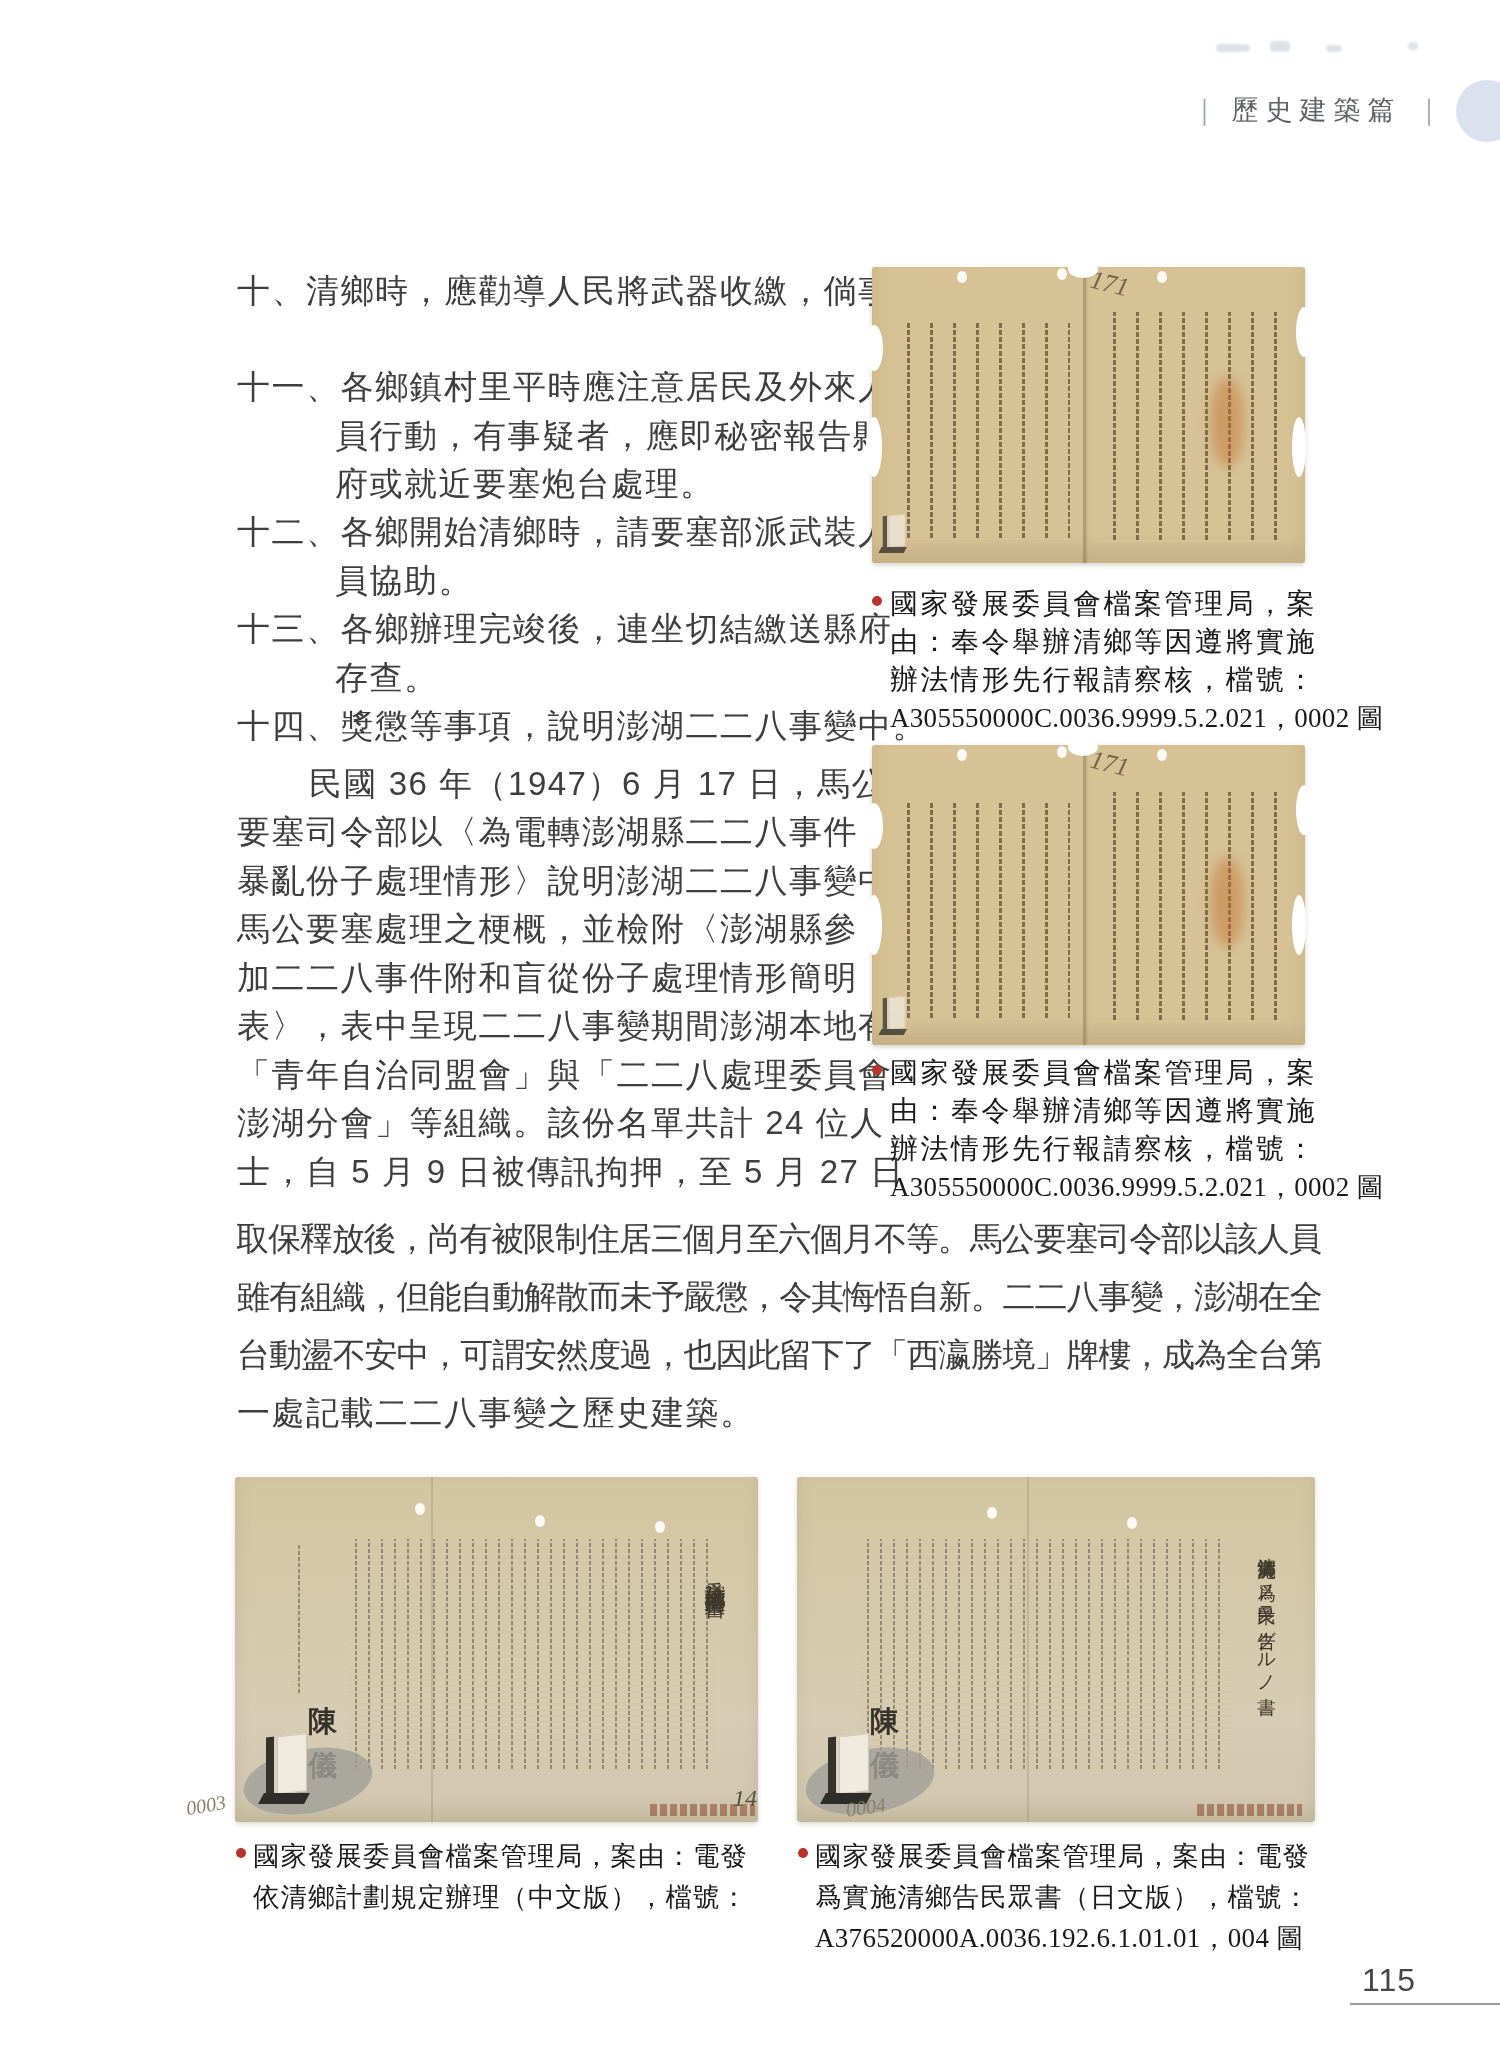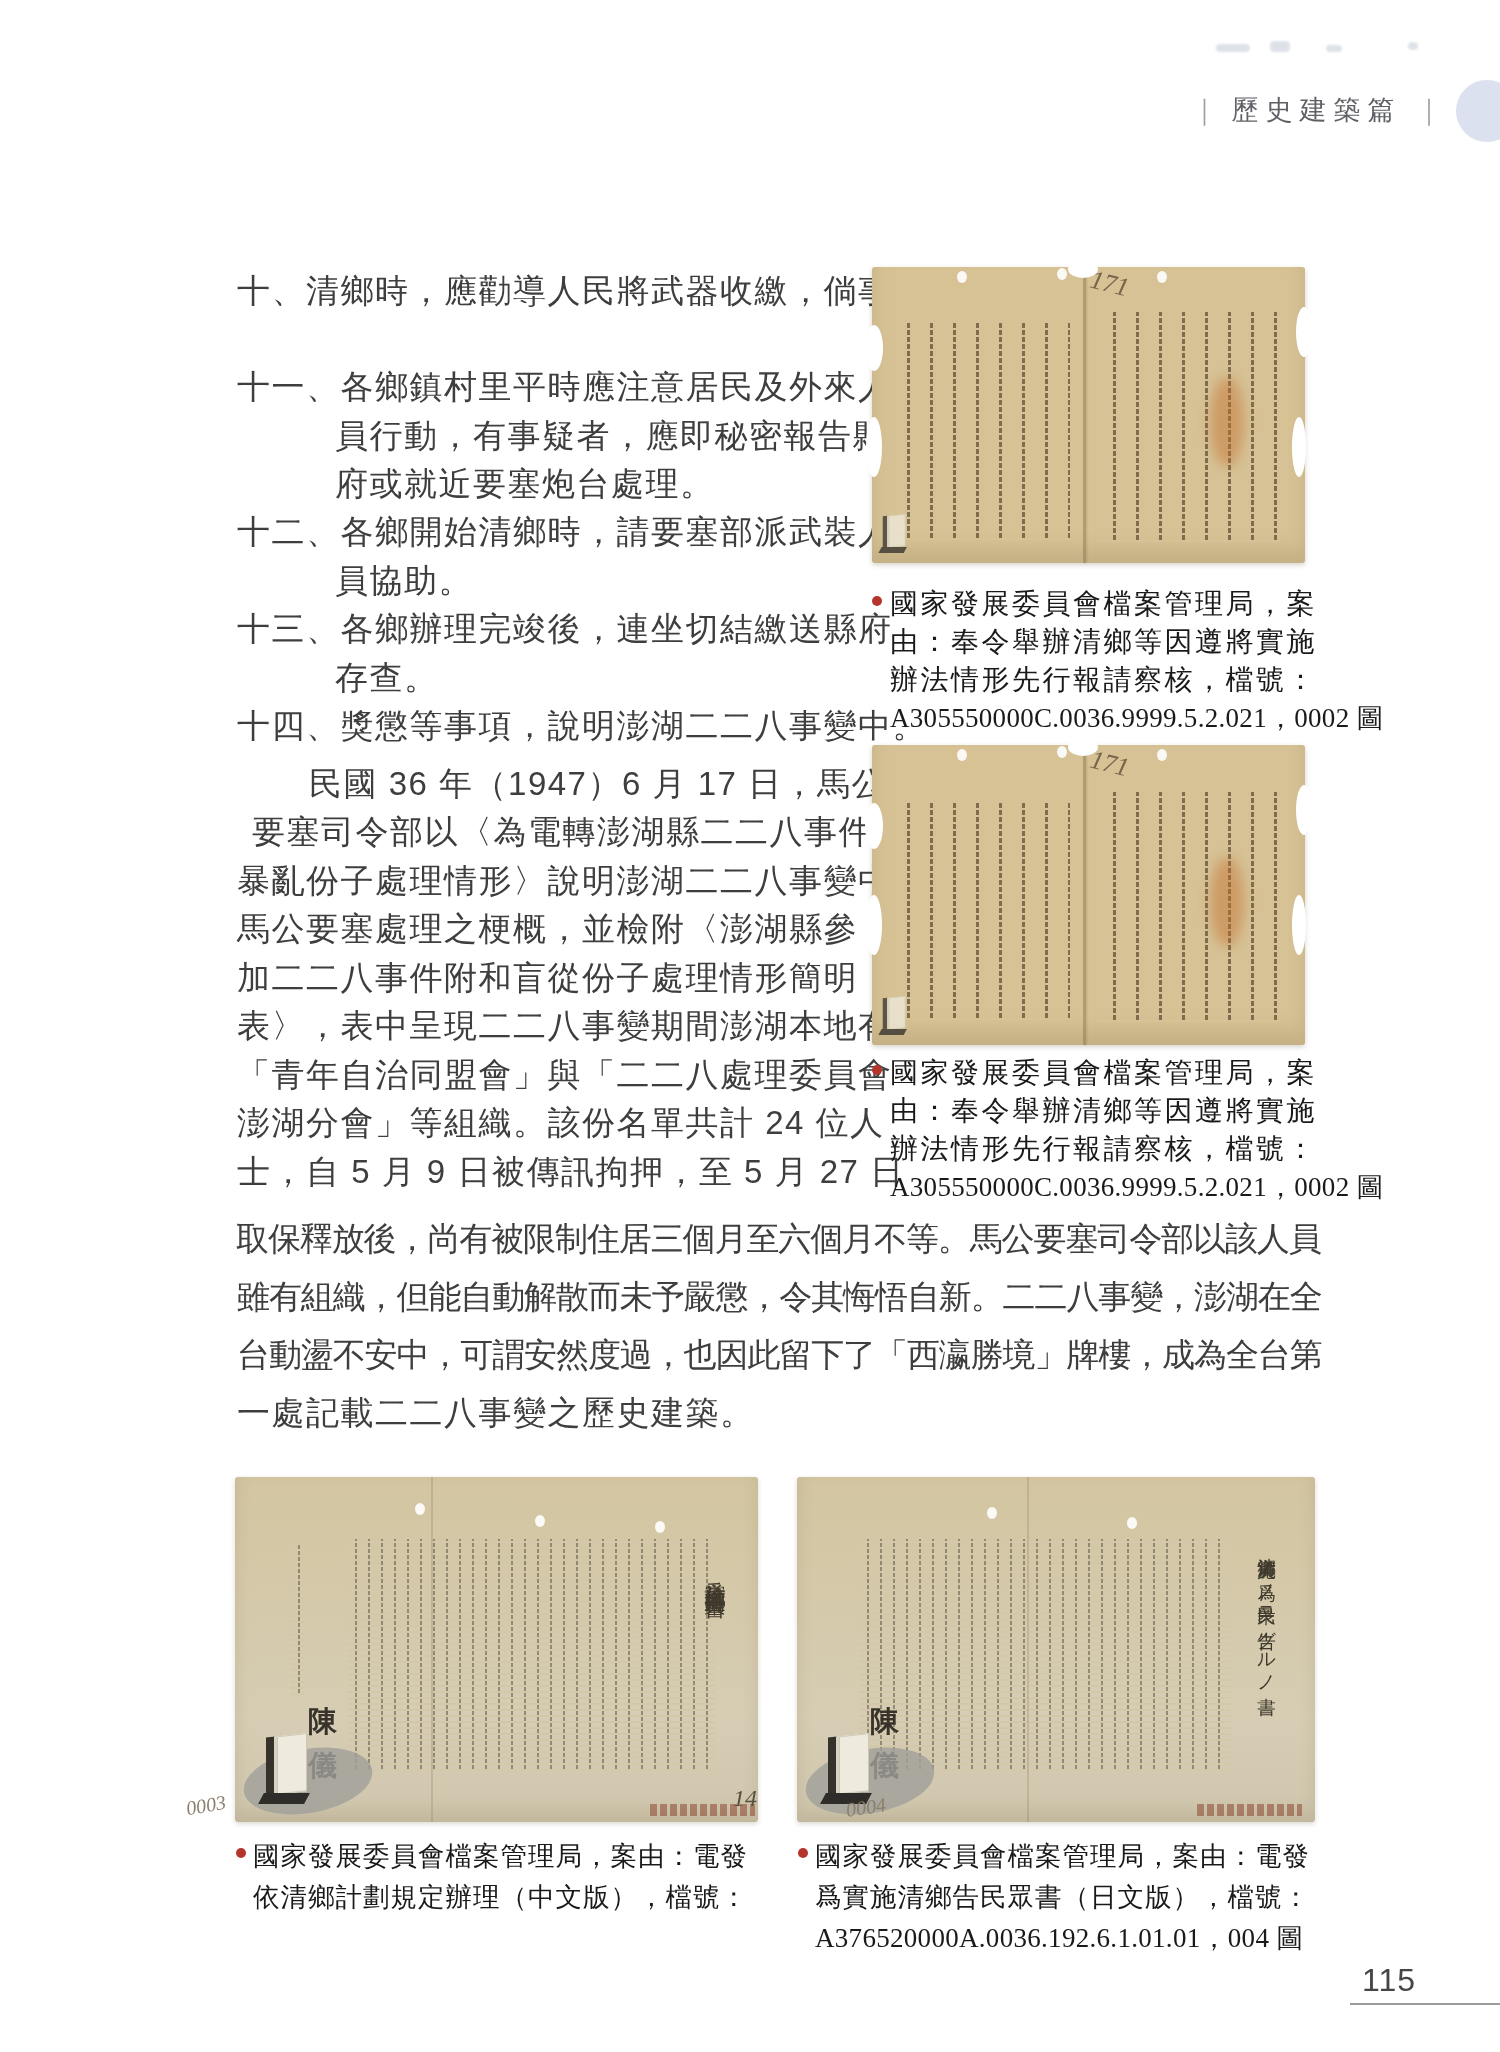--- a/index.html
+++ b/index.html
@@ -76,21 +76,21 @@
   <div class="bl" style="left:237px;top:269px;">十、清鄉時，應勸導人民將武器收繳，倘事</div>
   <div class="bl" style="left:237px;top:365px;">十一、各鄉鎮村里平時應注意居民及外來人</div>
   <div class="bl" style="left:335px;top:414px;">員行動，有事疑者，應即秘密報告縣</div>
   <div class="bl" style="left:335px;top:462px;">府或就近要塞炮台處理。</div>
   <div class="bl" style="left:237px;top:510px;">十二、各鄉開始清鄉時，請要塞部派武裝人</div>
   <div class="bl" style="left:335px;top:559px;">員協助。</div>
   <div class="bl" style="left:237px;top:607px;">十三、各鄉辦理完竣後，連坐切結繳送縣府</div>
   <div class="bl" style="left:335px;top:656px;text-align:right;">存查。</div>
   <div class="bl" style="left:237px;top:704px;">十四、獎懲等事項，說明澎湖二二八事變中。</div>
   <div class="bl" style="left:309px;top:762px;">民國 36 年（1947）6 月 17 日，馬公</div>
-  <div class="bl" style="left:252px;top:810px;">要塞司令部以〈為電轉澎湖縣二二八事件</div>
+  <div class="bl" style="left:237px;top:810px;">要塞司令部以〈為電轉澎湖縣二二八事件</div>
   <div class="bl" style="left:237px;top:859px;">暴亂份子處理情形〉說明澎湖二二八事變中</div>
   <div class="bl" style="left:237px;top:956px;">加二二八事件附和盲從份子處理情形簡明</div>
   <div class="bl" style="left:237px;top:907px;">馬公要塞處理之梗概，並檢附〈澎湖縣參</div>
   <div class="bl" style="left:237px;top:1004px;">表〉，表中呈現二二八事變期間澎湖本地有</div>
   <div class="bl" style="left:237px;top:1053px;">「青年自治同盟會」與「二二八處理委員會</div>
   <div class="bl" style="left:237px;top:1101px;">澎湖分會」等組織。該份名單共計 24 位人</div>
   <div class="bl" style="left:237px;top:1150px;">士，自 5 月 9 日被傳訊拘押，至 5 月 27 日</div>
   <div class="bl wide" style="left:236px;top:1217px;">取保釋放後，尚有被限制住居三個月至六個月不等。馬公要塞司令部以該人員</div>
   <div class="bl wide" style="left:237px;top:1275px;">雖有組織，但能自動解散而未予嚴懲，令其悔悟自新。二二八事變，澎湖在全</div>
   <div class="bl" style="left:237px;top:1391px;">一處記載二二八事變之歷史建築。</div>

